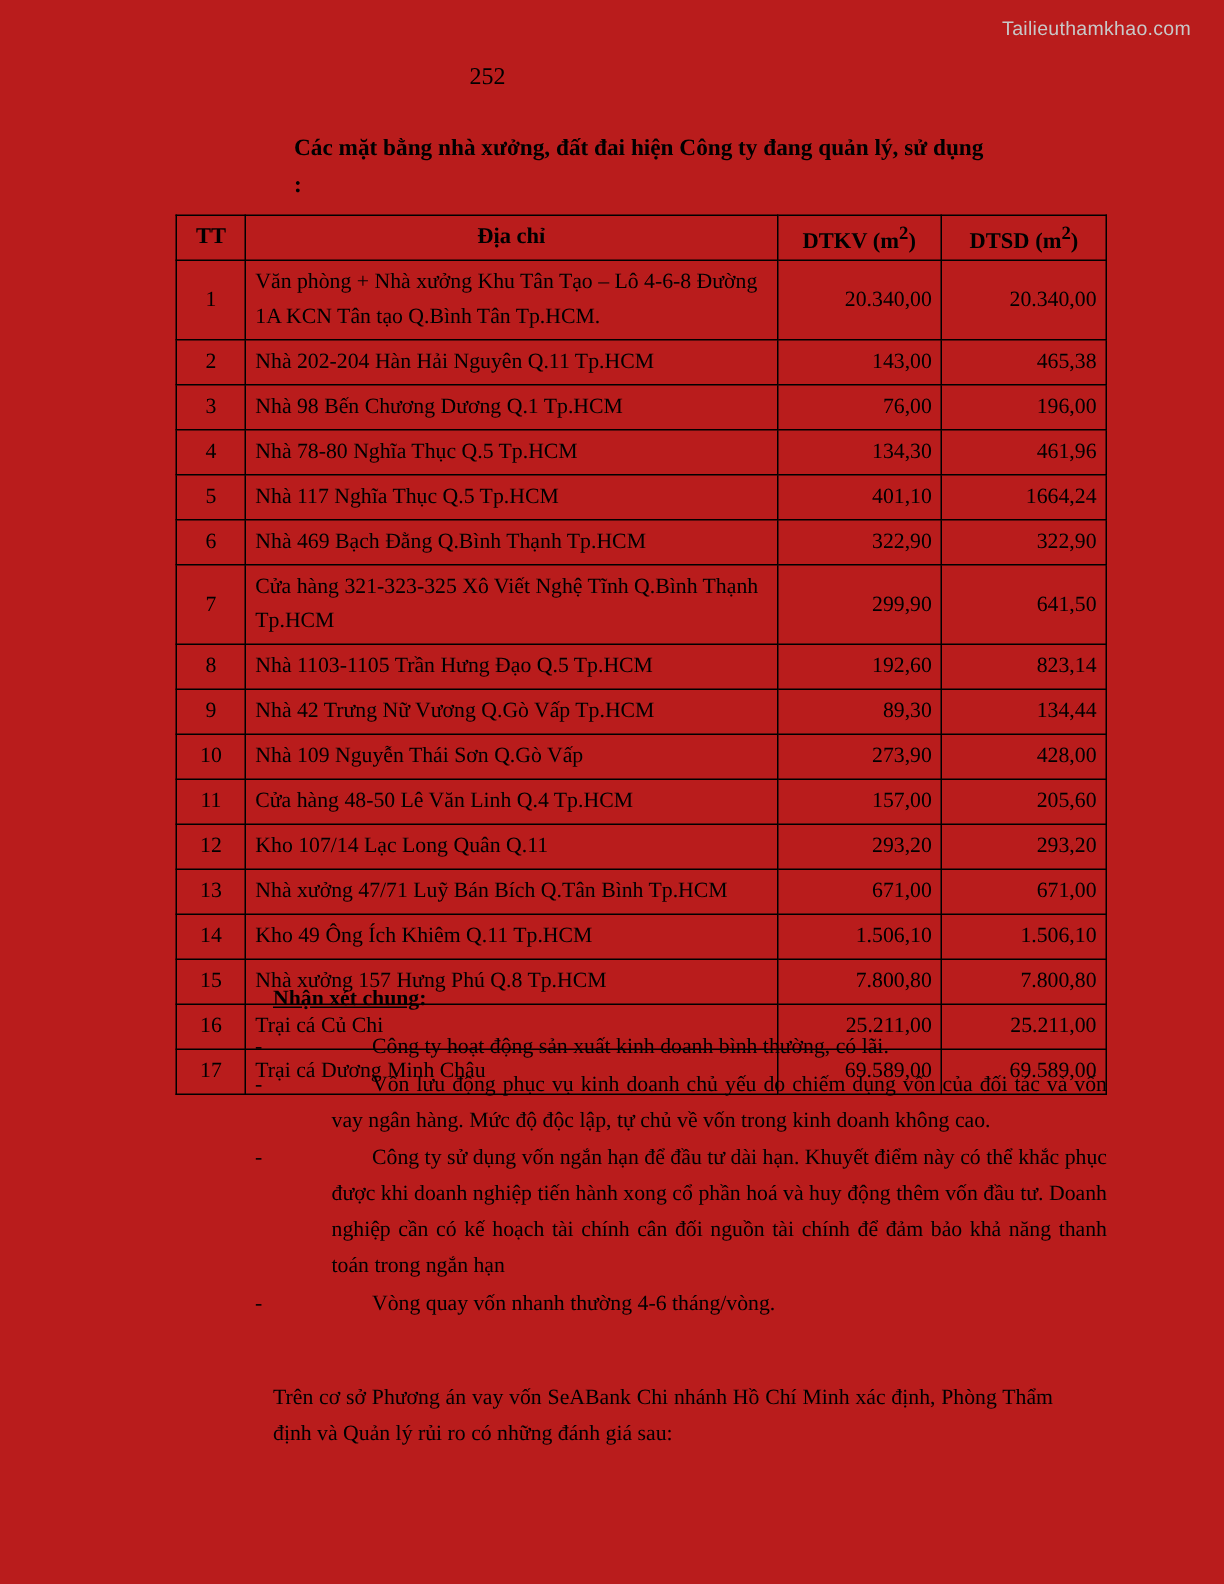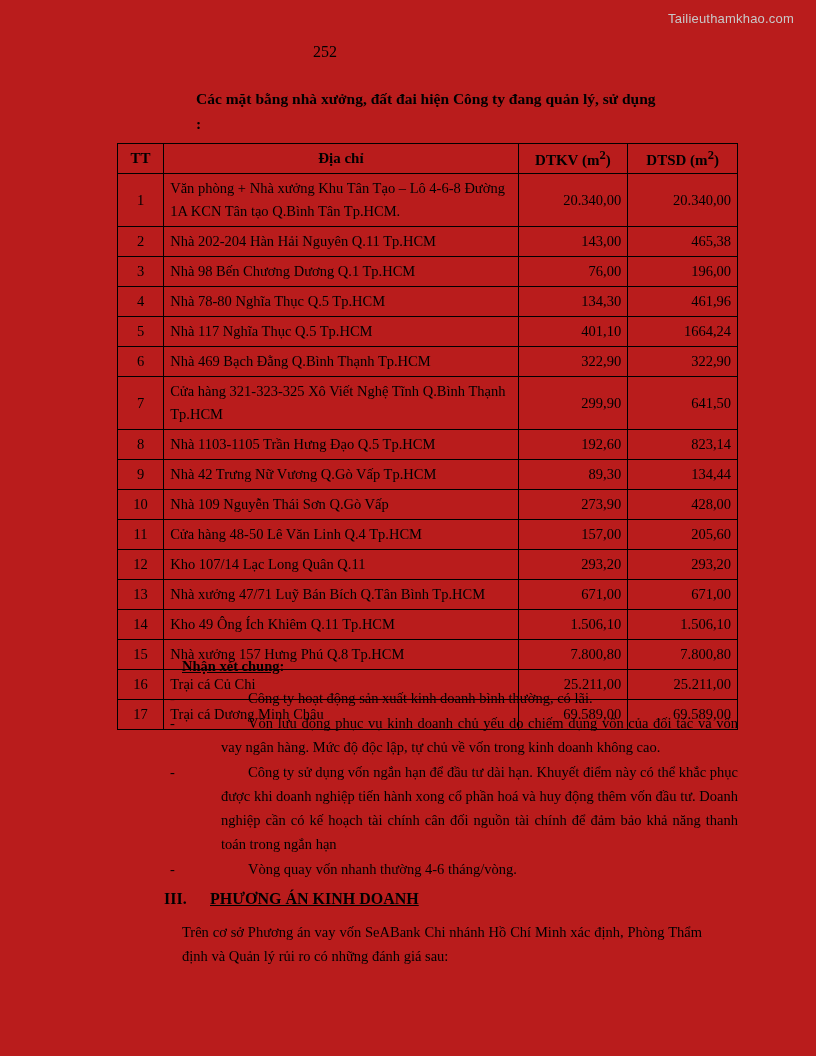--- a/index.html
+++ b/index.html
@@ -276,19 +276,16 @@
       <div class="bullet-row">
         <span class="bullet-dash">-</span>
         <span class="bullet-text">Công ty sử dụng vốn ngắn hạn để đầu tư dài hạn. Khuyết điểm này có thể khắc phục được khi doanh nghiệp tiến hành xong cổ phần hoá và huy động thêm vốn đầu tư. Doanh nghiệp cần có kế hoạch tài chính cân đối nguồn tài chính để đảm bảo khả năng thanh toán trong ngắn hạn</span>
       </div>
       <div class="bullet-row">
         <span class="bullet-dash">-</span>
         <span class="bullet-text">Vòng quay vốn nhanh thường 4-6 tháng/vòng.</span>
       </div>
     </div>
 
-  <div class="section-heading">
-    <span class="sec-num">III.</span><span class="sec-title">PHƯƠNG ÁN KINH DOANH</span>
-  </div>
 
   <div class="closing-para">Trên cơ sở Phương án vay vốn SeABank Chi nhánh Hồ Chí Minh xác định, Phòng Thẩm định và Quản lý rủi ro có những đánh giá sau:</div>
 
 </div>
 
 </body></html>

